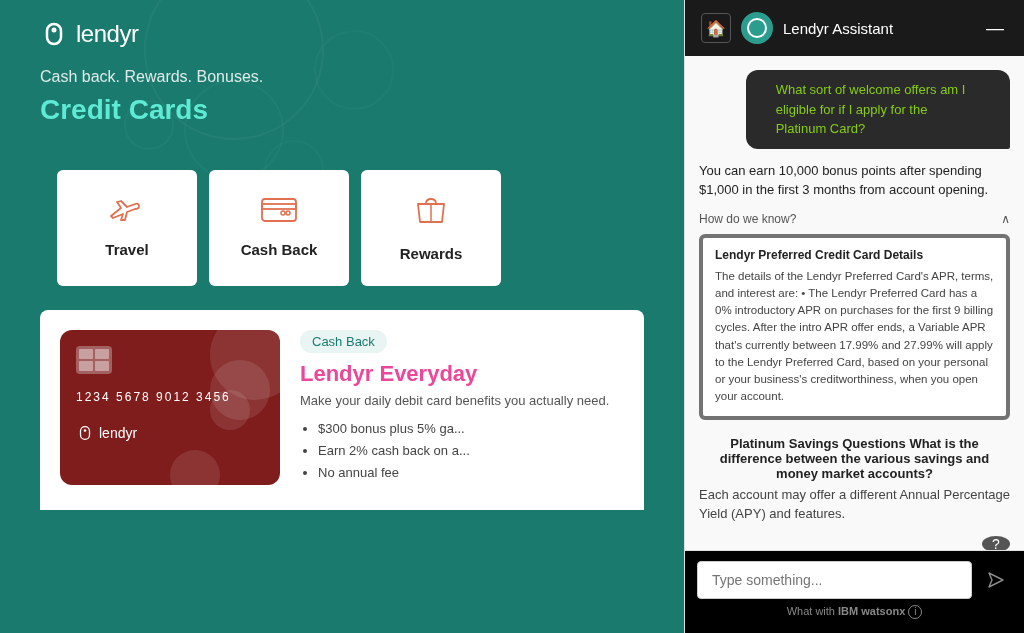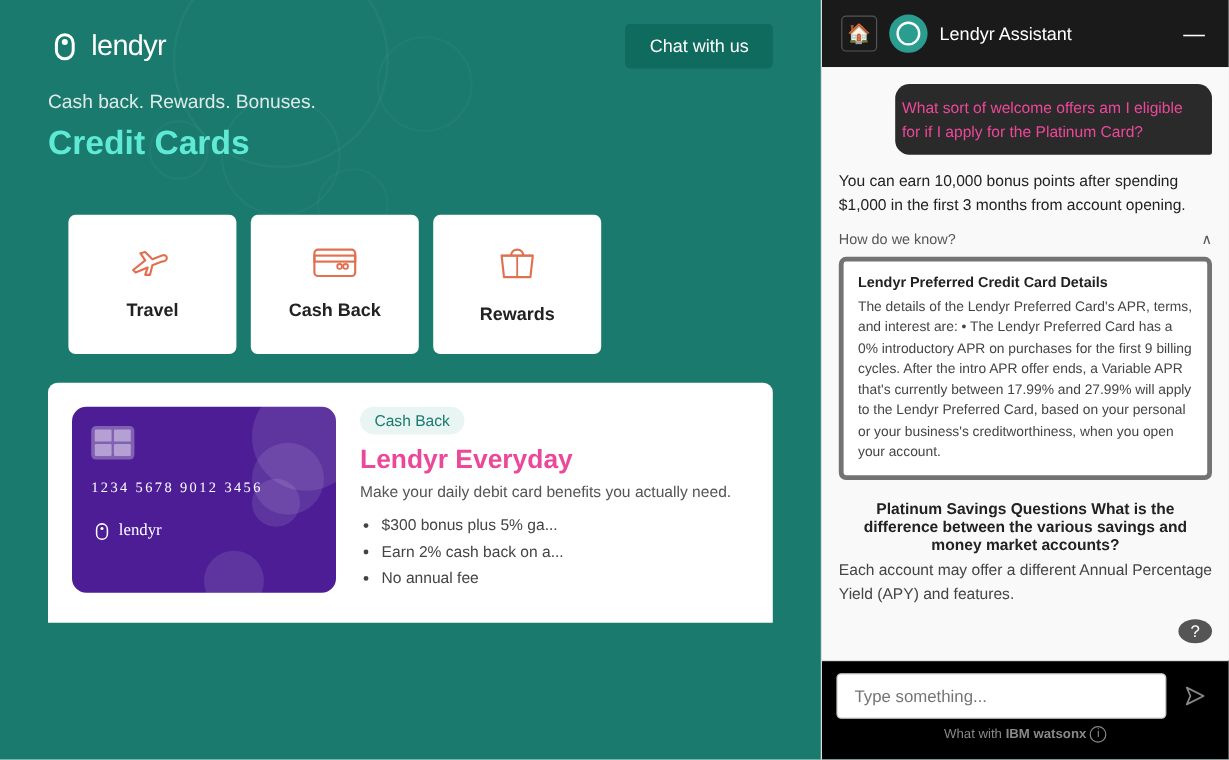--- a/index.html
+++ b/index.html
@@ -116,29 +116,28 @@
       border-radius: 8px 8px 0 0;
       padding: 20px;
       display: flex;
       gap: 20px;
       height: 200px;
       overflow: hidden;
     }
 
     
     .credit-card-visual {
-      background: #4c1d95;
+      background: #7f1d1d;
       border-radius: 12px;
       width: 220px;
       min-width: 220px;
       height: 155px;
       padding: 16px;
       position: relative;
       overflow: hidden;
-      font-family: Liberation Serif, serif;
     }
 
     .card-deco {
       position: absolute;
       border-radius: 50%;
       background: rgba(255,255,255,0.1);
     }
 
     .card-chip {
       width: 36px;
@@ -287,22 +286,22 @@
       background: #f9f9f9;
     }
 
     .msg-user {
       align-self: flex-end;
       max-width: 85%;
     }
 
     .msg-user-bubble {
       background: #2a2a2a;
-      color: #ec4899;
-      padding: 10px 6px;
+      color: #84cc16;
+      padding: 10px 30px;
       border-radius: 12px 12px 2px 12px;
       font-size: 13px;
       line-height: 1.5;
     }
 
     .msg-bot {
       align-self: flex-start;
       max-width: 100%;
     }
 
@@ -457,21 +456,20 @@
   <div class="deco-circle" style="width:50px;height:50px;top:100px;right:510px;opacity:0.2;"></div>
 
   <div class="site-header">
     <div class="logo-wrap">
       <svg class="logo-icon" viewBox="0 0 28 28" fill="none">
         <path d="M14 4C10 4 7 7 7 11v6c0 4 3 7 7 7s7-3 7-7v-6c0-4-3-7-7-7z" stroke="white" stroke-width="2.5" fill="none"></path>
         <circle cx="14" cy="10" r="2.5" fill="white"></circle>
       </svg>
       <span class="logo-text">lendyr</span>
     </div>
-    <button class="chat-button">Chat with us</button>
   </div>
 
   <div class="hero-section">
     <p class="hero-subtitle">Cash back. Rewards. Bonuses.</p>
     <h1 class="hero-title">Credit Cards</h1>
   </div>
 
   <div class="category-grid">
     <div class="category-card">
       <div class="category-icon">

